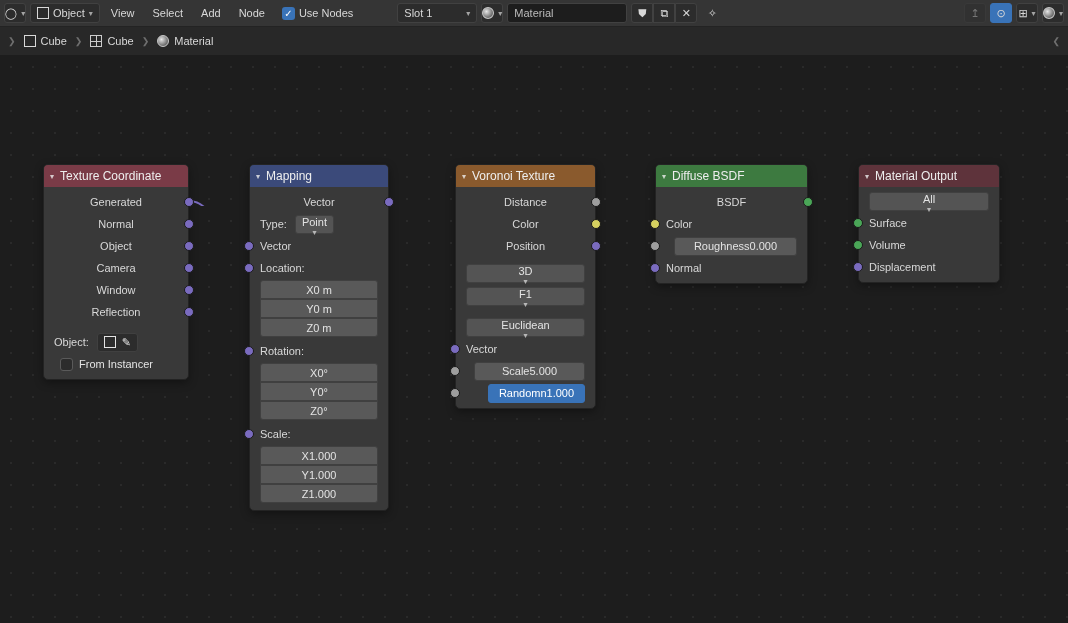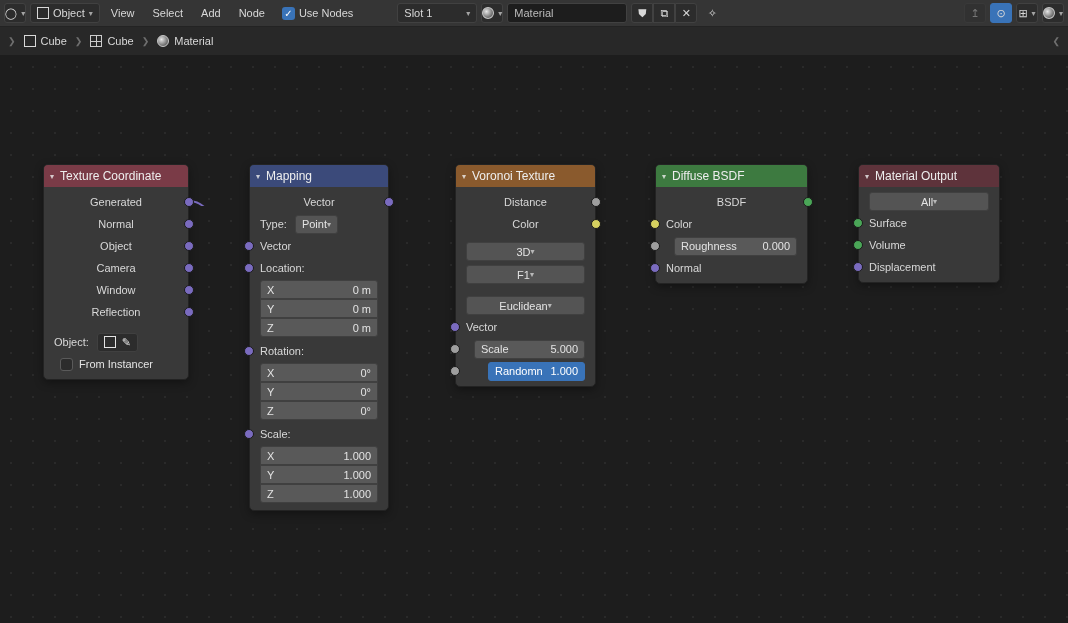--- a/index.html
+++ b/index.html
@@ -53,22 +53,22 @@
   .row .widget { flex: 1; }
 
   .sock { position: absolute; width: 10px; height: 10px; border-radius: 50%; top: 50%; transform: translate(50%,-50%); right: -1px; border: 1px solid #1a1a1a; }
   .sock.in { left: -1px; right: auto; transform: translate(-50%,-50%); }
   .sock.purple { background: #7a6bbf; }
   .sock.yellow { background: #d6d160; }
   .sock.grey   { background: #9e9e9e; }
   .sock.green  { background: #4aa657; }
 
   .drop, .numfield, .objpick, .chk { background: #545454; border: 1px solid #404040; border-radius: 3px; height: 19px; display: flex; align-items: center; padding: 0 6px; color: #e3e3e3; cursor: pointer; justify-content: flex-end; }
-  .drop { justify-content: center; }
-  .numfield { justify-content: space-between; background: #595959; }
+  .drop { justify-content: space-between; flex-direction: column; }
+  .numfield { justify-content: center; background: #595959; }
   .numfield.hl { background: #3973b8; border-color: #3973b8; color: #fff; }
   .vec3 { padding: 1px 10px 3px; }
   .vec3 .numfield { border-radius: 0; }
   .vec3 .numfield:first-child { border-radius: 3px 3px 0 0; }
   .vec3 .numfield:last-child  { border-radius: 0 0 3px 3px; }
 
   .objpick { gap: 6px; justify-content: space-between; background: #2c2c2c; }
   .chk { gap: 6px; background: transparent; border: none; }
   .chk .box { width: 13px; height: 13px; border: 1px solid #5a5a5a; border-radius: 3px; background: #2c2c2c; }
 
@@ -319,20 +319,24 @@
     </div>
     <div class="node-body">
       <div class="row out">
           <span class="rlabel">Distance</span>
           <span class="sock grey"></span>
         </div>
       <div class="row out">
           <span class="rlabel">Color</span>
           <span class="sock yellow"></span>
         </div>
+      <div class="row out">
+          <span class="rlabel">Position</span>
+          <span class="sock purple"></span>
+        </div>
       <div style="height:6px"></div>
       <div class="small-widget-row">
           <div class="drop">
             <span>3D</span>
             <span class="chev">▾</span>
           </div>
         </div>
       <div class="small-widget-row" style="margin-top:4px">
           <div class="drop">
             <span>F1</span>

